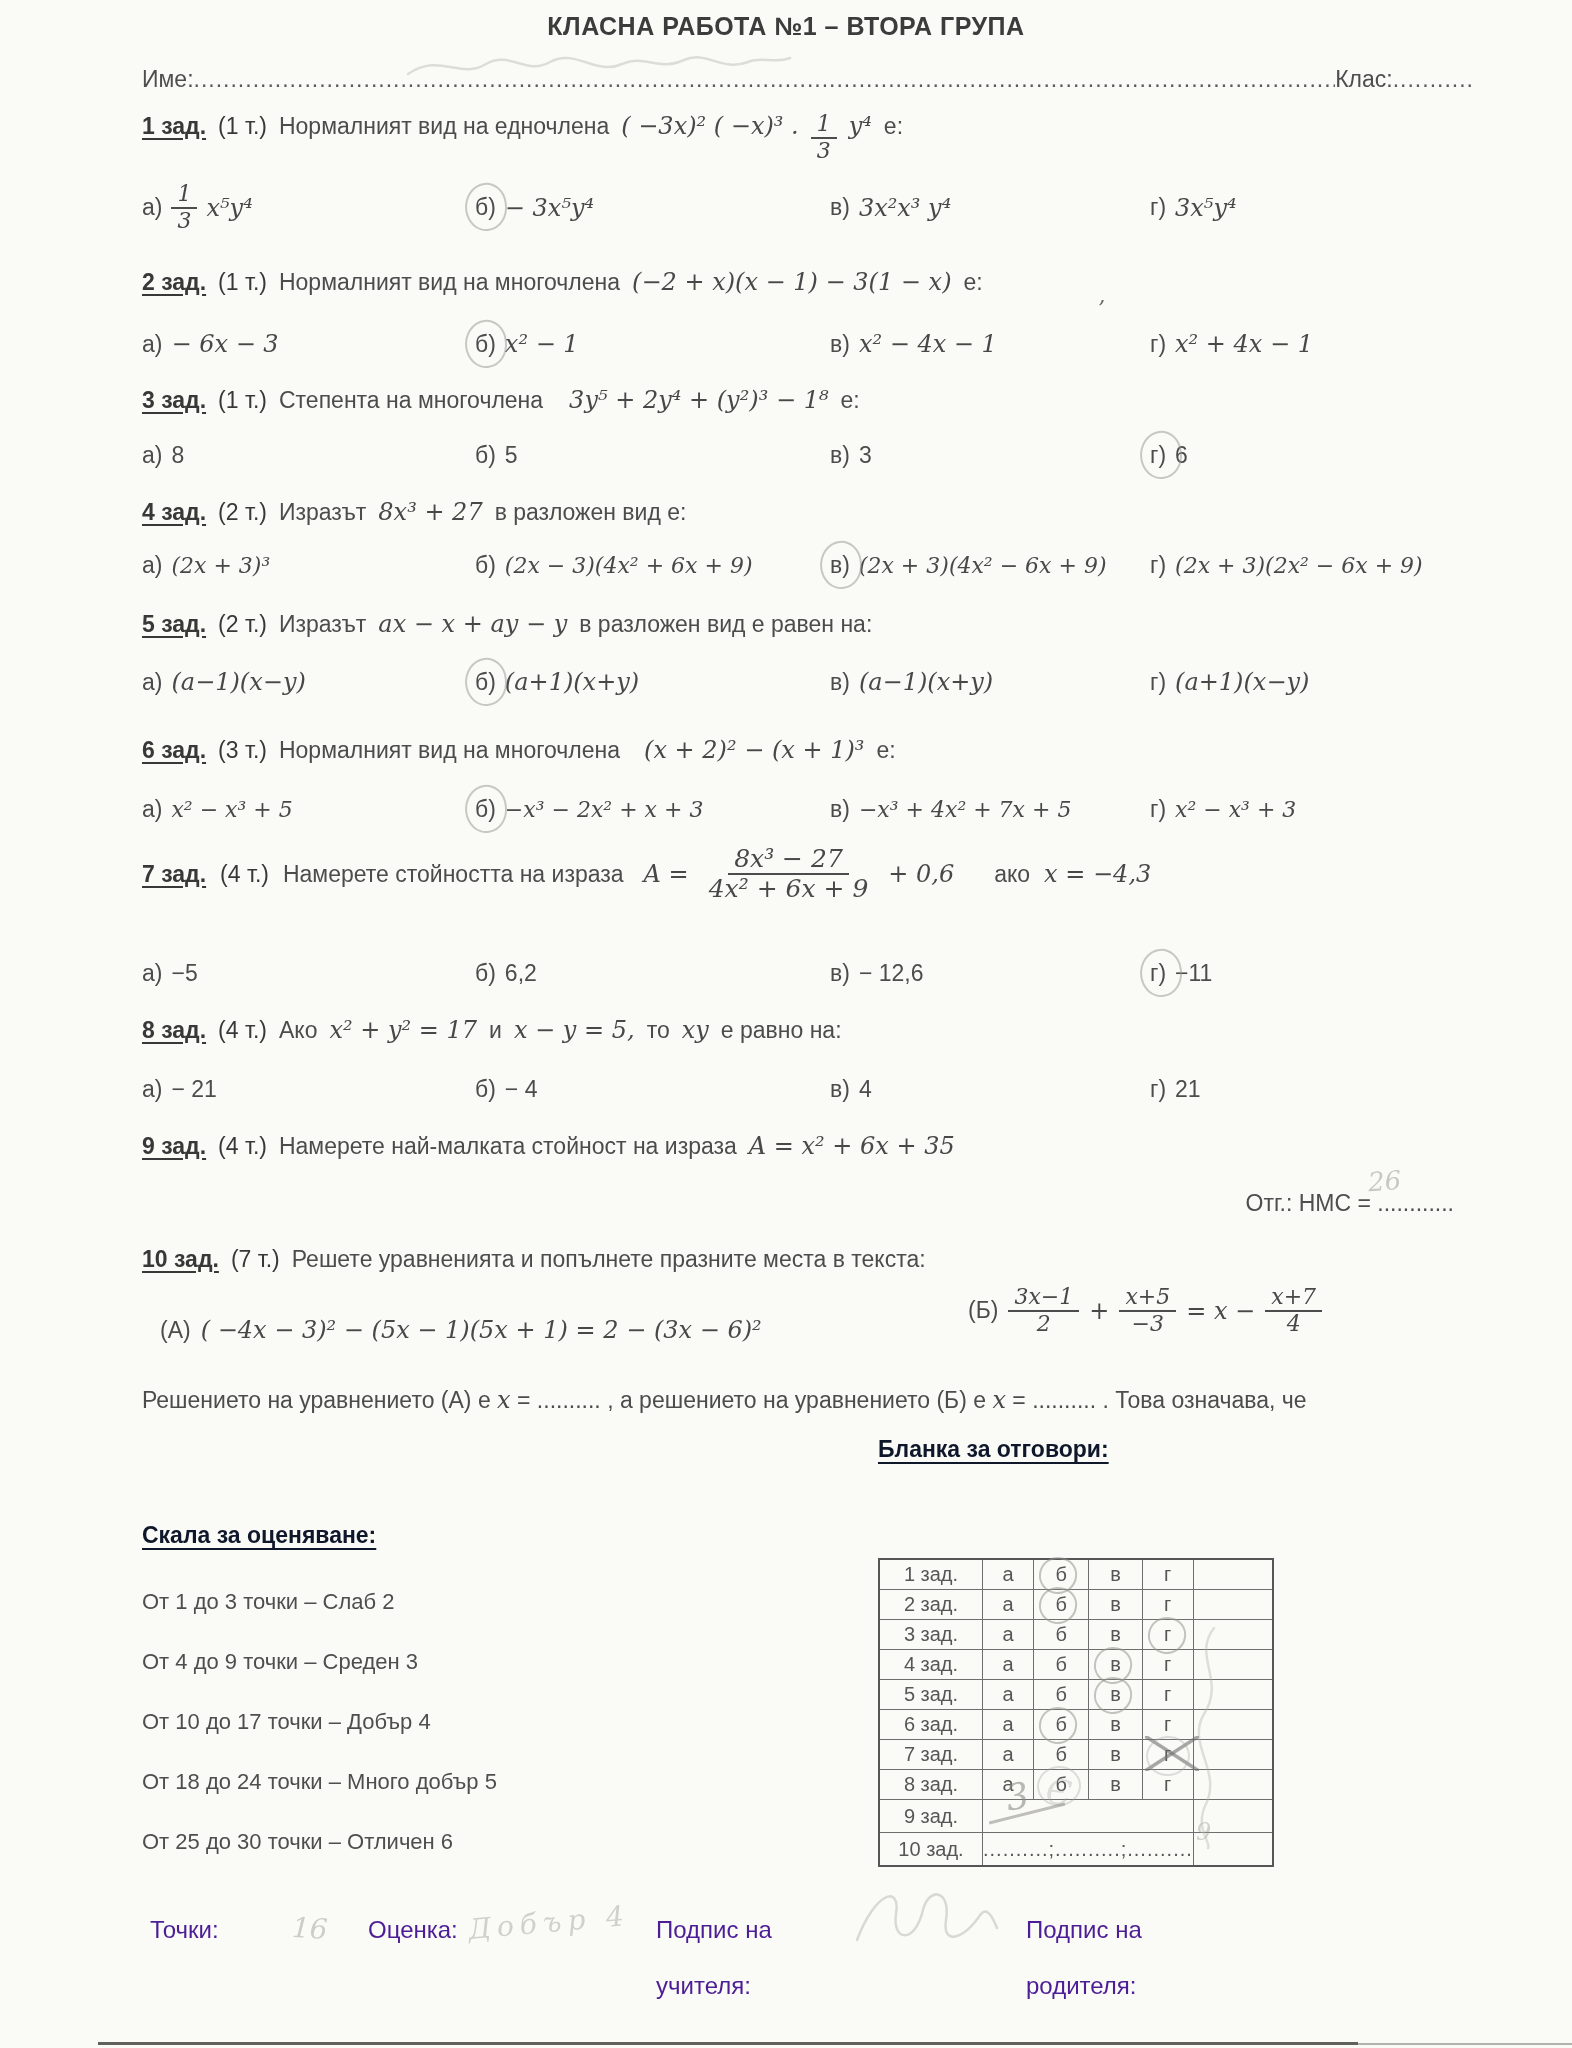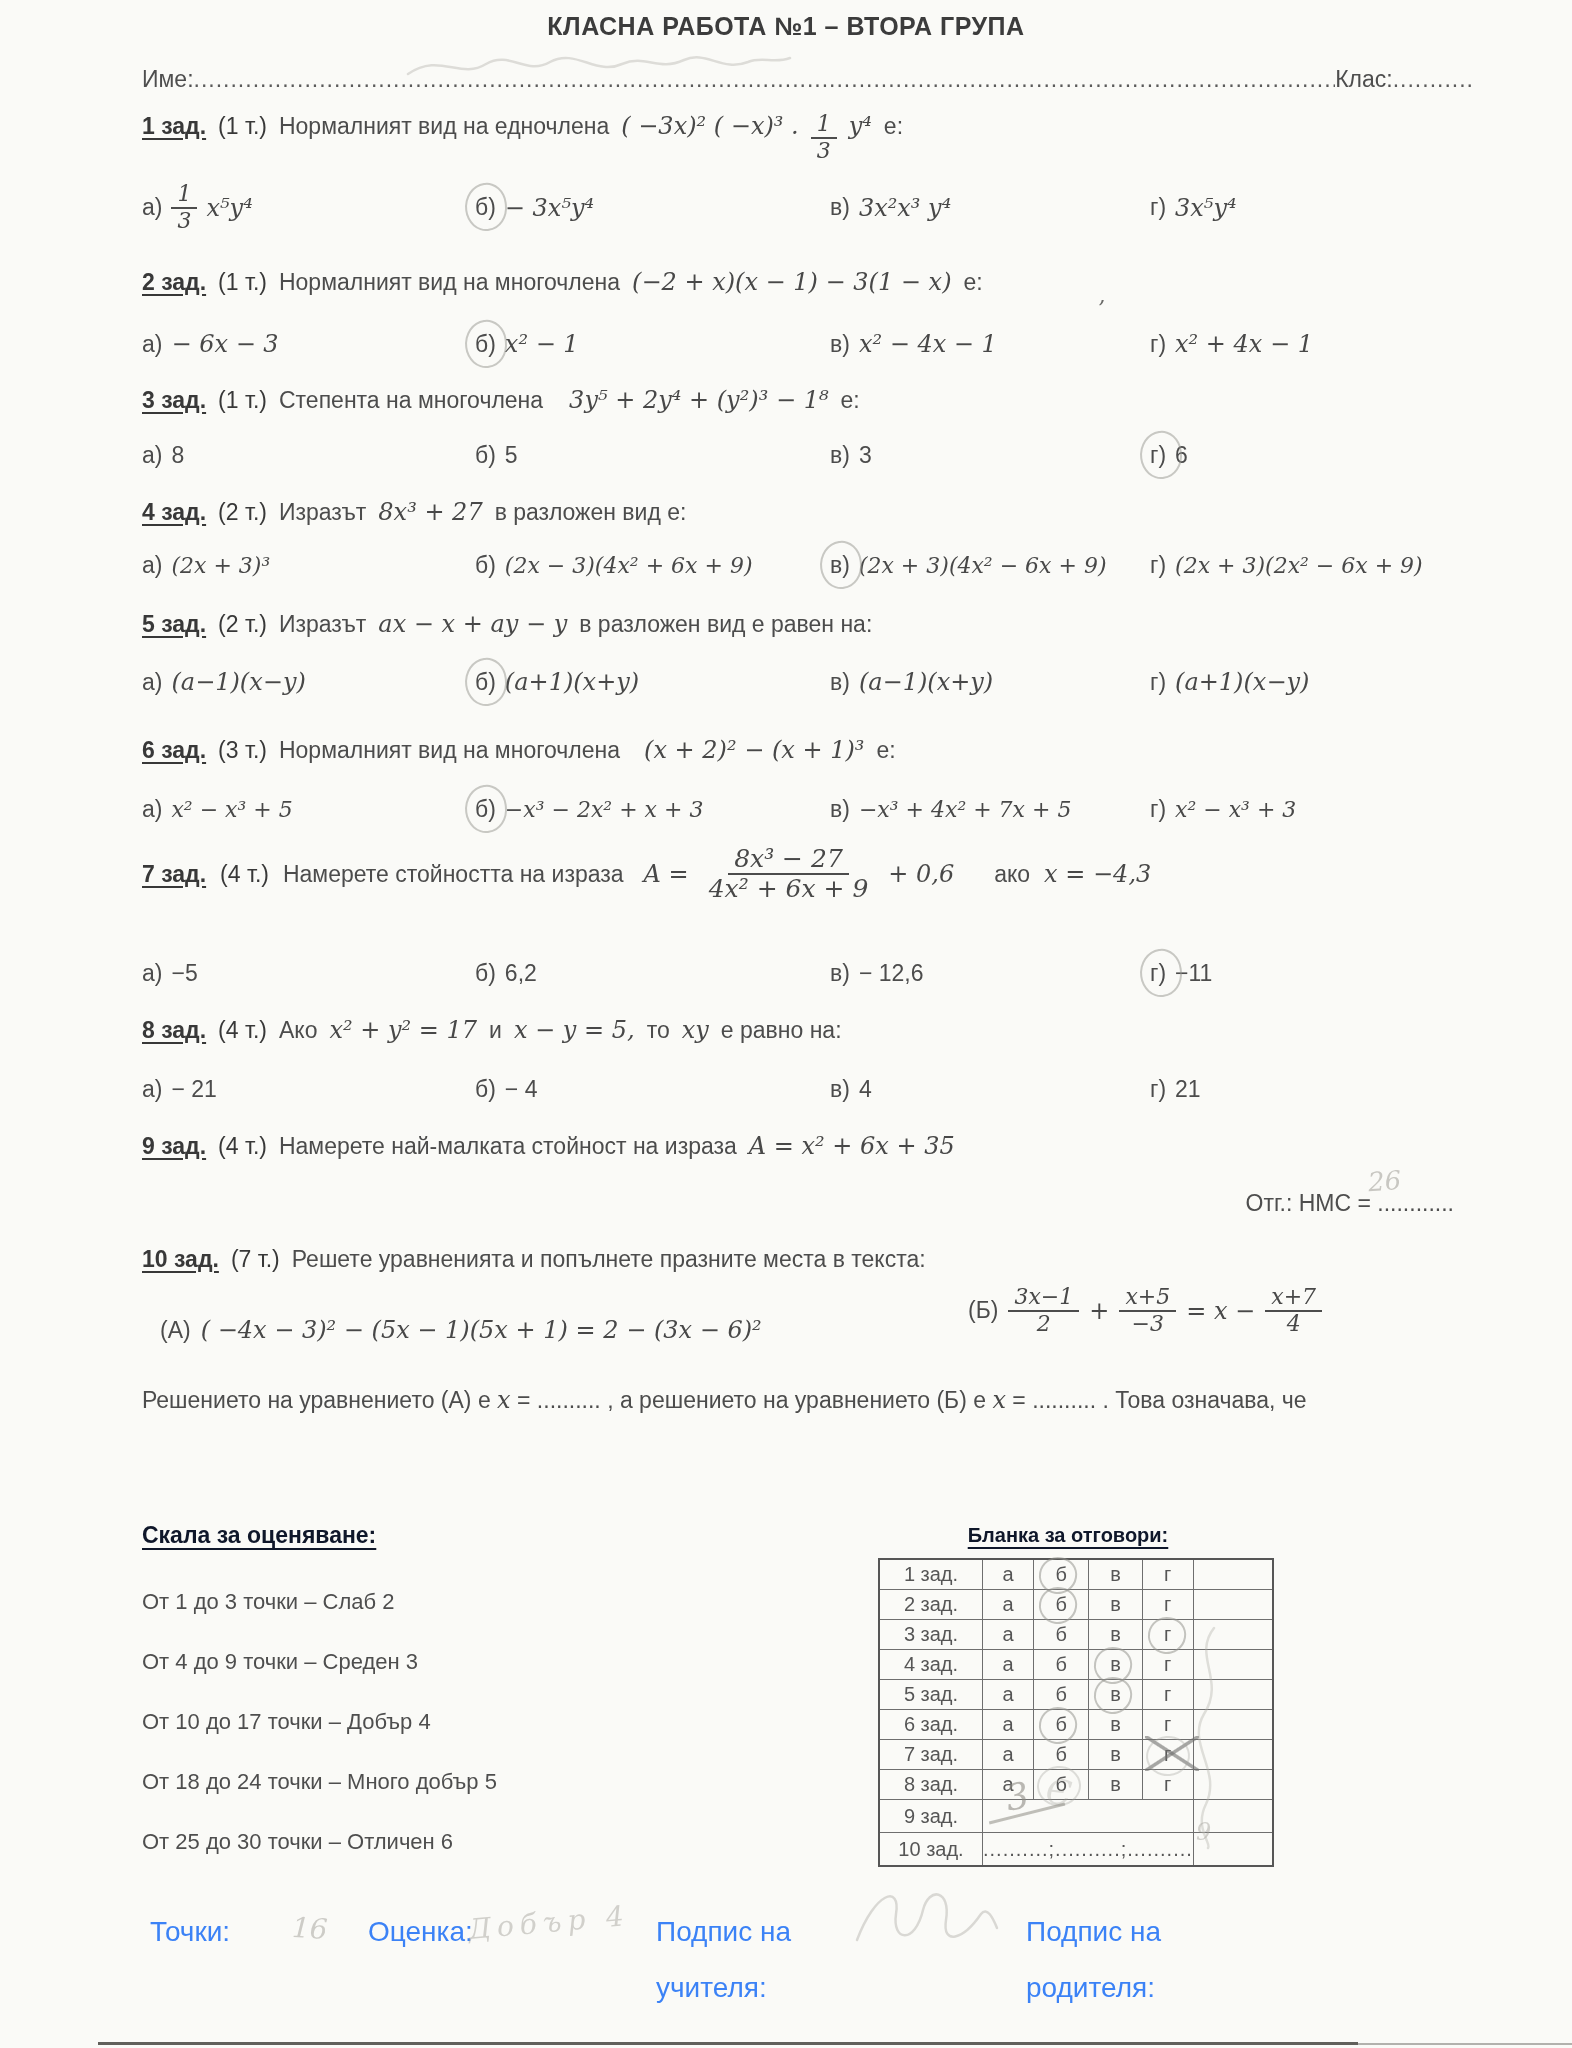--- a/index.html
+++ b/index.html
@@ -42,21 +42,21 @@
   .mk-circ-light::after{content:'';position:absolute;left:3px;top:-4px;width:40px;height:36px;
                   border:2.5px solid rgba(160,160,154,.33);border-radius:50%;transform:rotate(-5deg);}
   .mk-x::before{content:'';position:absolute;left:2px;right:-6px;top:-4px;bottom:-2px;
       background:
         linear-gradient(to top right,transparent 46%,rgba(110,110,108,.6) 48%,rgba(110,110,108,.6) 52%,transparent 54%),
         linear-gradient(to top left,transparent 46%,rgba(110,110,108,.6) 48%,rgba(110,110,108,.6) 52%,transparent 54%);}
   .hand{position:absolute;font-family:"DejaVu Serif",serif;font-style:italic;color:#a19f98;}
   .scribble{stroke:#b3b1aa;fill:none;stroke-linecap:round;}
   .section-title{font-weight:bold;font-size:23px;color:#0f172a;text-decoration:underline;text-underline-offset:5px;}
   .scaleitem{font-size:22px;color:#4e4e4e;margin-top:34px;line-height:26px;}
-  .footer-label{font-size:28px;color:#3b82f6;}
+  .footer-label{font-size:24px;color:#4c1d95;}
   .botline{position:absolute;left:98px;width:1260px;top:2042px;height:3px;background:#45443f;opacity:.85;}
   .botline2{position:absolute;left:1358px;width:214px;top:2043px;height:2px;background:#45443f;opacity:.4;}
 </style>
 </head>
 <body>
 
 <div class="page">
 
   <div class="abs title">КЛАСНА РАБОТА  №1  – ВТОРА ГРУПА</div>
 
@@ -344,21 +344,21 @@
 
   <div class="abs" style="top:1522px;left:142px">
     <div class="section-title">Скала за оценяване:</div>
     <div class="scaleitem" style="margin-top:40px">От 1 до 3 точки – Слаб 2</div>
     <div class="scaleitem">От 4 до 9 точки – Среден 3</div>
     <div class="scaleitem">От 10 до 17 точки – Добър 4</div>
     <div class="scaleitem">От 18 до 24 точки – Много добър 5</div>
     <div class="scaleitem">От 25 до 30 точки – Отличен 6</div>
   </div>
 
-  <div class="abs section-title" style="top:1524px;left:878px;width:380px;text-align:center;font-size:20px">Бланка за отговори:</div>
+  <div class="abs section-title" style="top:1436px;left:878px;width:380px;text-align:left;font-size:23px">Бланка за отговори:</div>
   <table class="sheet abs" style="top:1558px;left:878px">
     <tbody>
         <tr>
       <td class="rowlab">1 зад.</td>
       <td class="ca">а</td>
       <td class="cb mk-circ">б</td>
       <td class="cv">в</td>
       <td class="cg">г</td>
       <td class="ce"></td>
     </tr>

